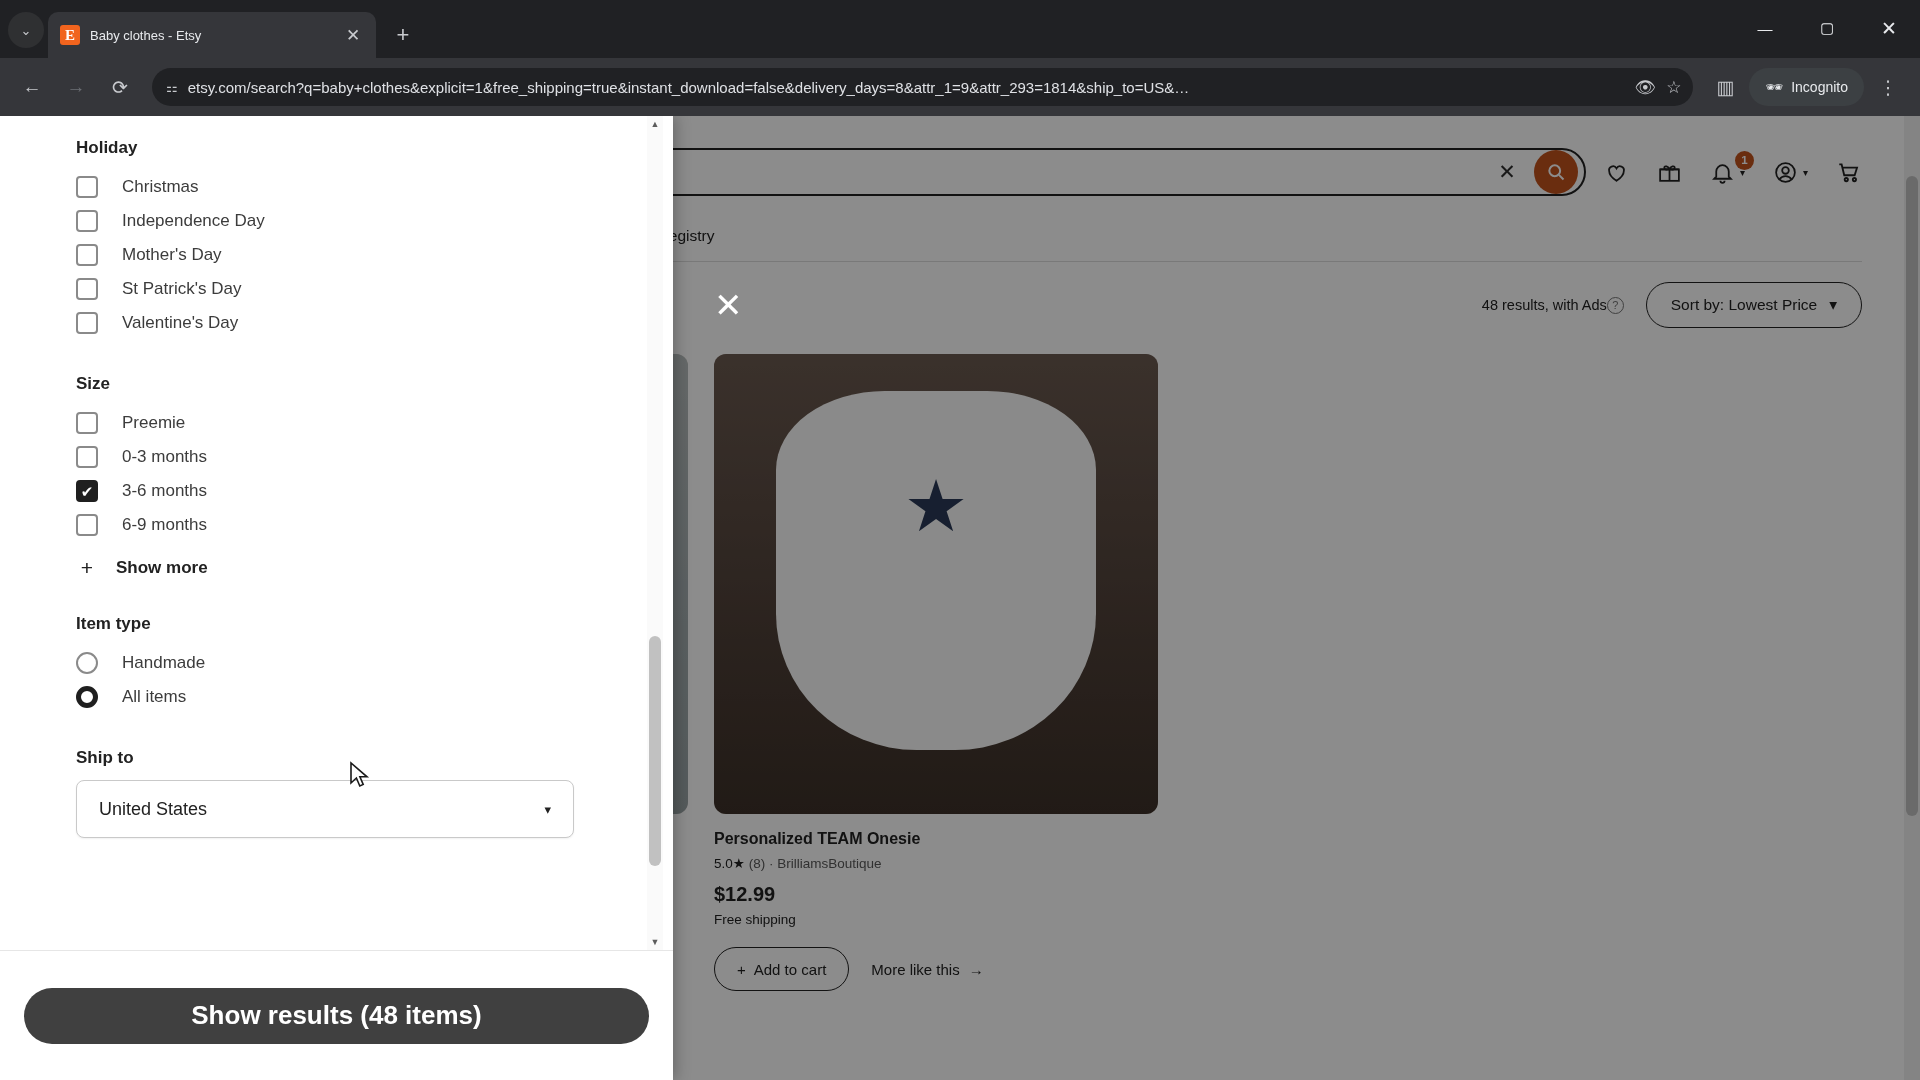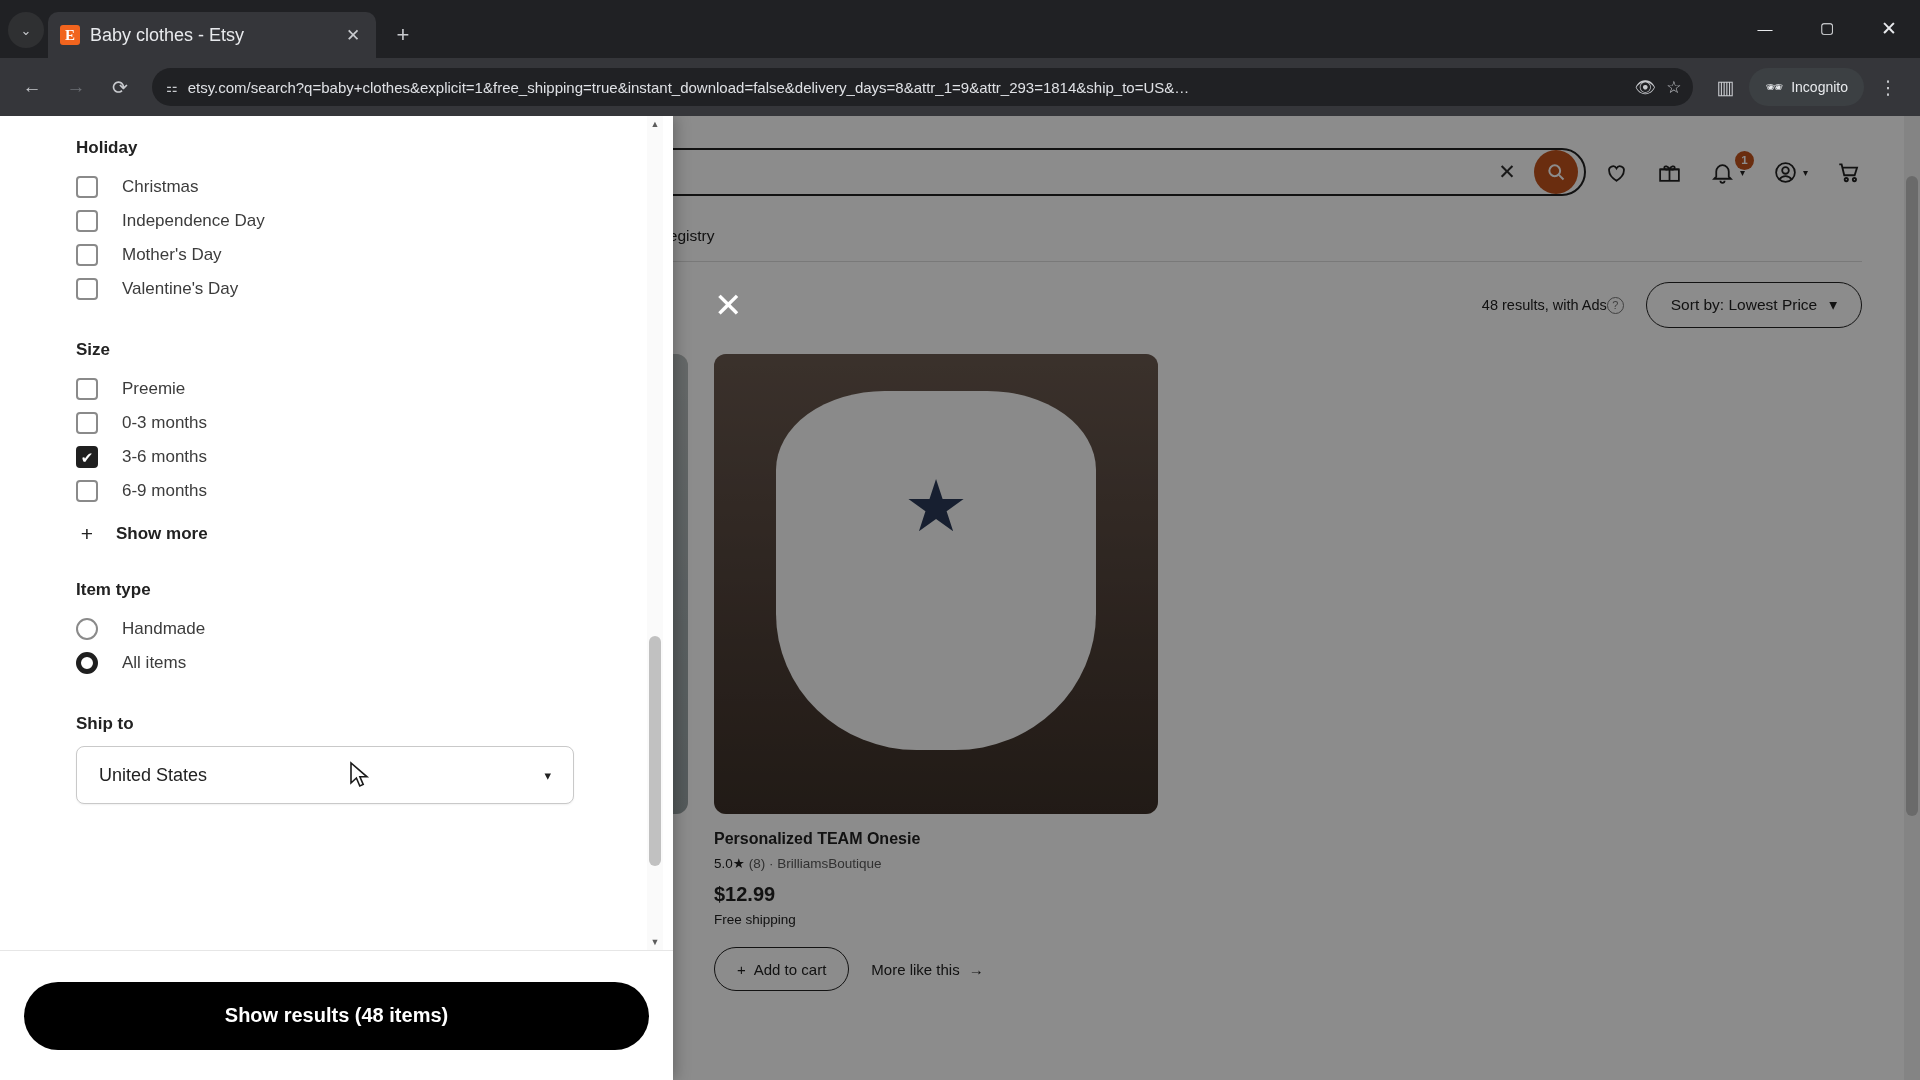--- a/index.html
+++ b/index.html
@@ -29,21 +29,21 @@
     background: #35363a; border-radius: 10px 10px 0 0;
     position: relative;
   }
   .tab-favicon {
     width: 20px; height: 20px; background: #f1641e; border-radius: 3px;
     color: #fff; font-family: "Liberation Serif", serif; font-size: 15px;
     display: flex; align-items: center; justify-content: center; font-weight: bold;
     flex: 0 0 auto;
   }
   .tab-title {
-    color: #e8eaed; font-size: 18px; flex: 1 1 auto;
+    color: #e8eaed; font-size: 13px; flex: 1 1 auto;
     white-space: nowrap; overflow: hidden; text-overflow: ellipsis;
   }
   .tab-close { color: #c8cace; font-size: 17px; width: 22px; text-align: center; }
   .new-tab {
     width: 34px; height: 34px; margin: 0 0 6px 10px;
     color: #c8cace; font-size: 22px; display: flex; align-items: center; justify-content: center;
   }
   .win-controls {
     position: absolute; right: 0; top: 0; height: 56px;
     display: flex; align-items: center;
@@ -279,22 +279,22 @@
     position: absolute; left: 0; width: 16px; height: 16px;
     color: #5c5c5c; font-size: 9px; text-align: center; line-height: 16px;
   }
 
   .panel-footer {
     flex: 0 0 auto; height: 130px; border-top: 1px solid #e6e6e6;
     display: flex; align-items: center; justify-content: center;
     background: #fff;
   }
   .show-results-btn {
-    width: 625px; height: 68px; border-radius: 34px; background: #000000;
-    color: #fff; font-size: 20px; font-weight: bold;
+    width: 625px; height: 56px; border-radius: 34px; background: #404040;
+    color: #fff; font-size: 26px; font-weight: bold;
     display: flex; align-items: center; justify-content: center;
   }
 
   .panel-close-x {
     position: absolute; left: 714px; top: 172px;
     color: #fff; font-size: 34px; font-weight: 300; line-height: 1;
   }
 
   .page-scrollbar {
     position: absolute; right: 0; top: 0; width: 16px; height: 100%;
@@ -519,20 +519,24 @@
           <div class="frow">
             <span class="cbox"></span>
             <span>Independence Day</span>
           </div>
           <div class="frow">
             <span class="cbox"></span>
             <span>Mother's Day</span>
           </div>
           <div class="frow">
             <span class="cbox"></span>
+            <span>St Patrick's Day</span>
+          </div>
+          <div class="frow">
+            <span class="cbox"></span>
             <span>Valentine's Day</span>
           </div>
         </div>
 
         <div class="fsection">
           <h3>Size</h3>
           <div class="frow">
             <span class="cbox"></span>
             <span>Preemie</span>
           </div>

